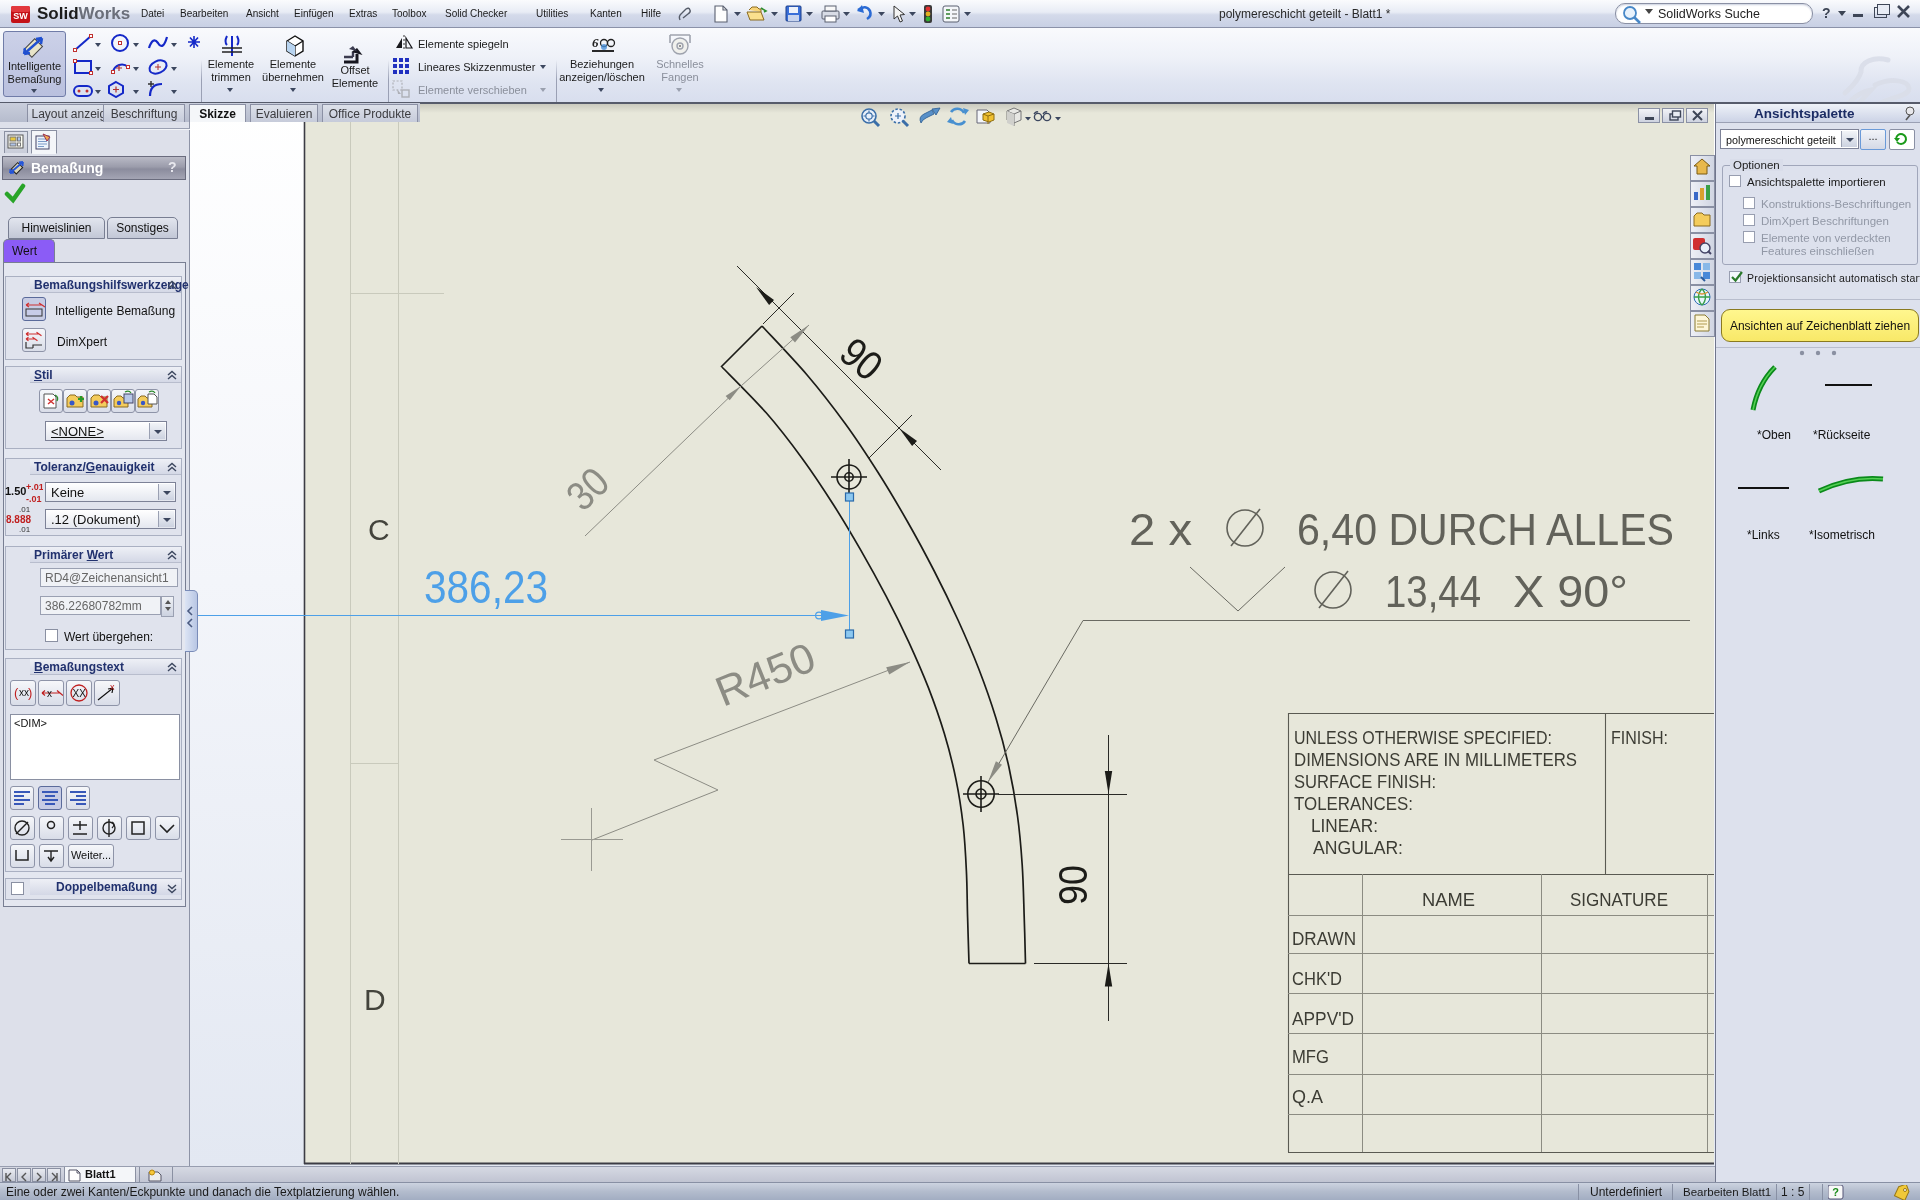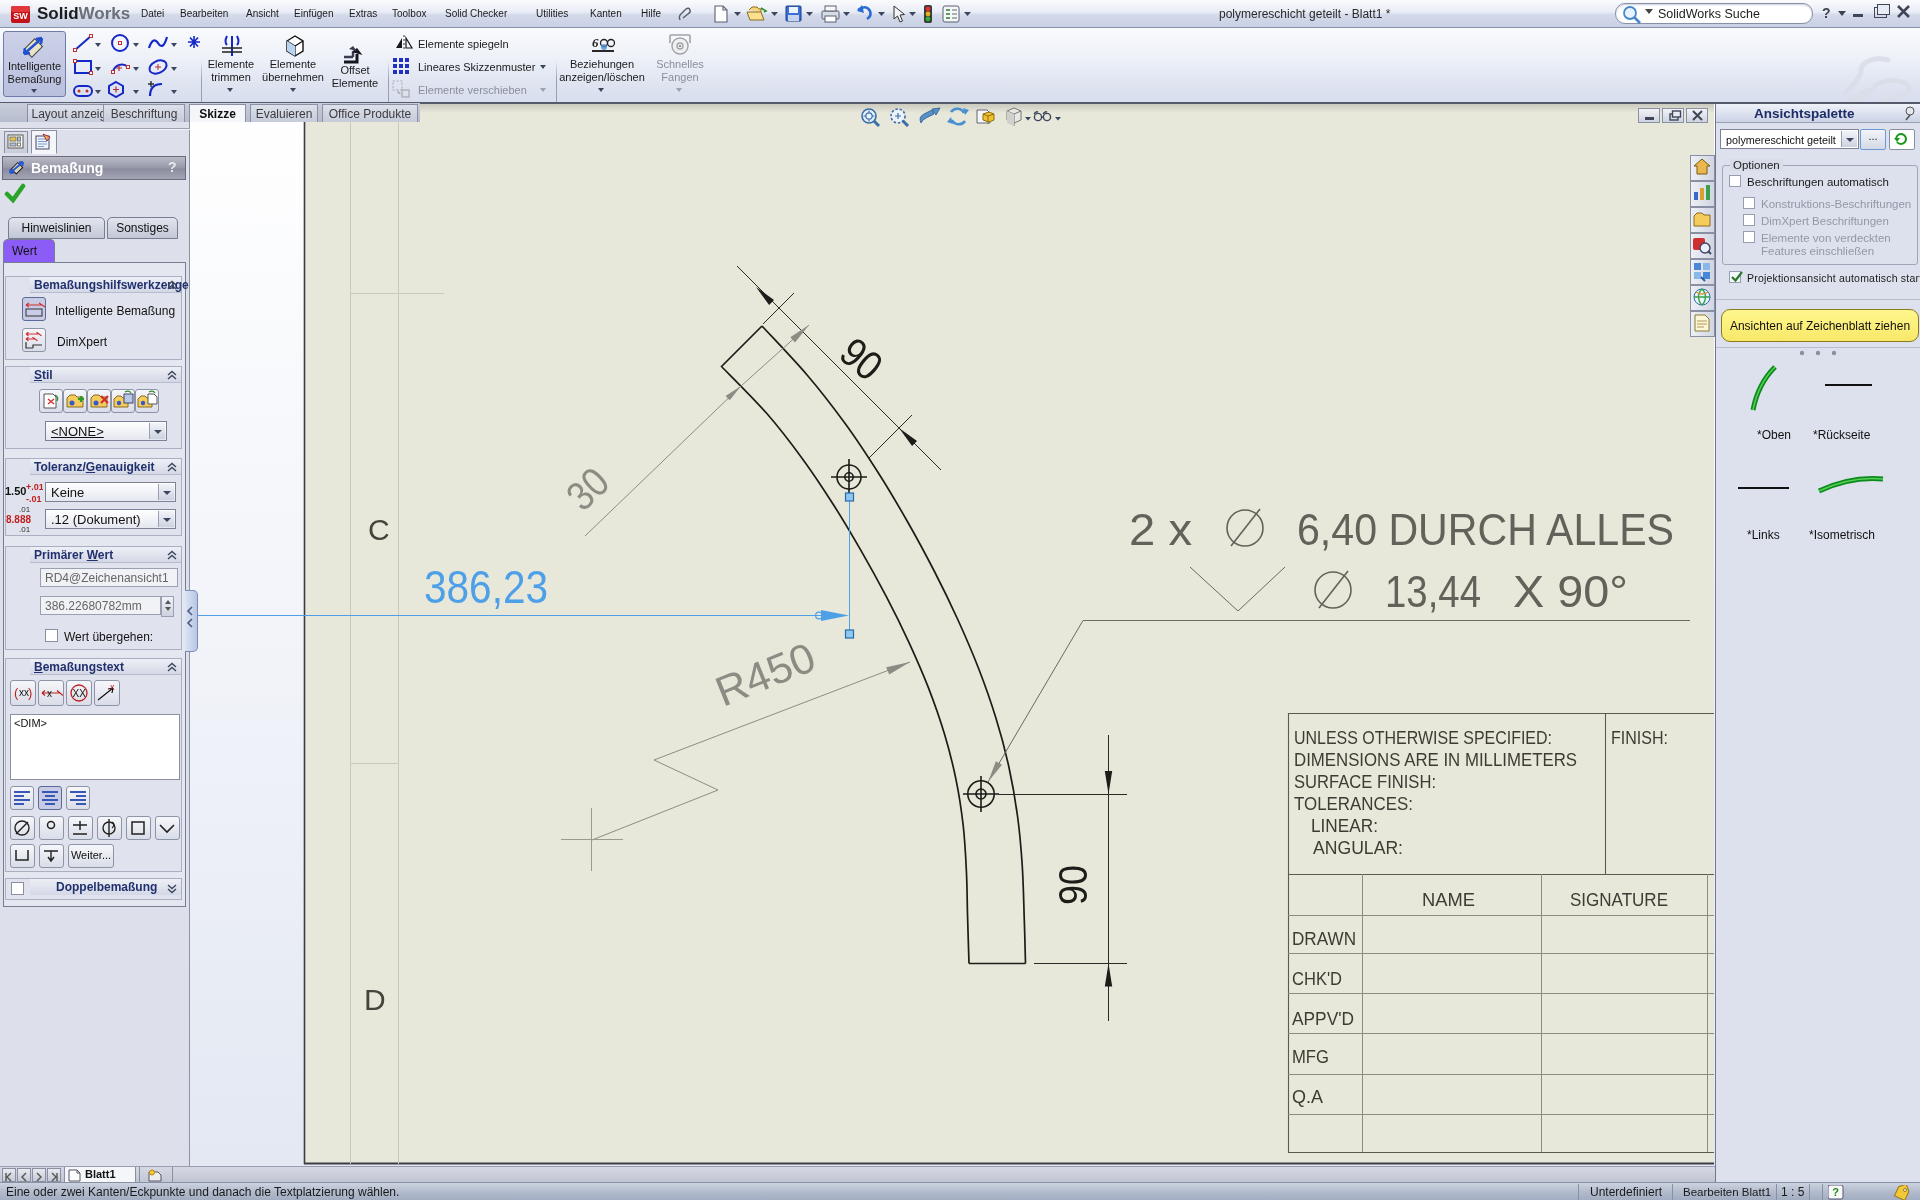--- a/index.html
+++ b/index.html
@@ -624,21 +624,21 @@
  <div class="combo" style="left:4px;top:26px;width:139px;font-size:10.8px;background:#fff;padding-top:4px;">polymereschicht geteilt<div class="cbtn"></div></div>
  <div class="abs" style="left:144px;top:26px;width:26px;height:21px;background:linear-gradient(180deg,#f2f4f8,#d4d9e6);border:1px solid #6a9ad8;border-radius:2px;font-size:11px;text-align:center;color:#222;">...</div>
  <div class="abs" style="left:173px;top:26px;width:26px;height:21px;background:#fff;border:1px solid #8a90a4;border-radius:2px;"><svg width="22" height="18">
           <path d="M6,9 a5,5 0 1 1 1,3" fill="none" stroke="#1a9a1a" stroke-width="2"></path>
           <path d="M4,8 l3,4 3,-4 z" fill="#1a9a1a"></path>
         </svg></div>
 
  <div class="abs" style="left:6px;top:62px;width:196px;height:100px;border:1px solid #a0a6ba;border-radius:3px;"></div>
  <div class="abs" style="left:14px;top:56px;background:#d9ddea;padding:0 3px;font-size:11.5px;color:#222;">Optionen</div>
  <div class="cbr" style="left:13px;top:72px;"></div>
- <div class="abs rpl" style="left:31px;top:73px;">Beschriftungen automatisch</div>
+ <div class="abs rpl" style="left:31px;top:73px;">Ansichtspalette importieren</div>
  <div class="cbr" style="left:27px;top:94px;"></div>
  <div class="abs rplg" style="left:45px;top:95px;">Konstruktions-Beschriftungen</div>
  <div class="cbr" style="left:27px;top:111px;"></div>
  <div class="abs rplg" style="left:45px;top:112px;">DimXpert Beschriftungen</div>
  <div class="cbr" style="left:27px;top:128px;"></div>
  <div class="abs rplg" style="left:45px;top:129px;width:165px;line-height:13px;">Elemente von verdeckten Features einschließen</div>
  <div class="cbr" style="left:13px;top:168px;background:#f4f8fc;"></div>
  <svg class="abs" style="left:14px;top:167px" width="14" height="14">
         <path d="M2,7 l3.5,3.5 L12,2" fill="none" stroke="#2a7a2a" stroke-width="2.2"></path>
       </svg>

